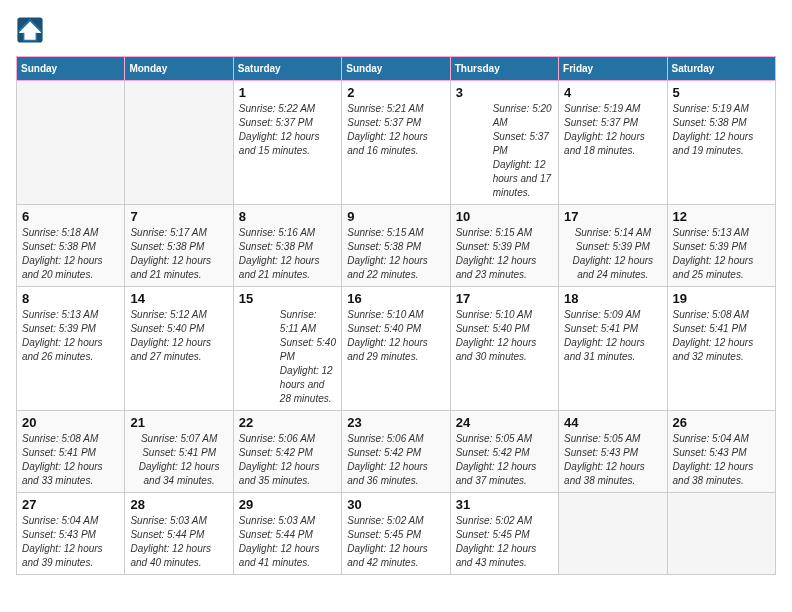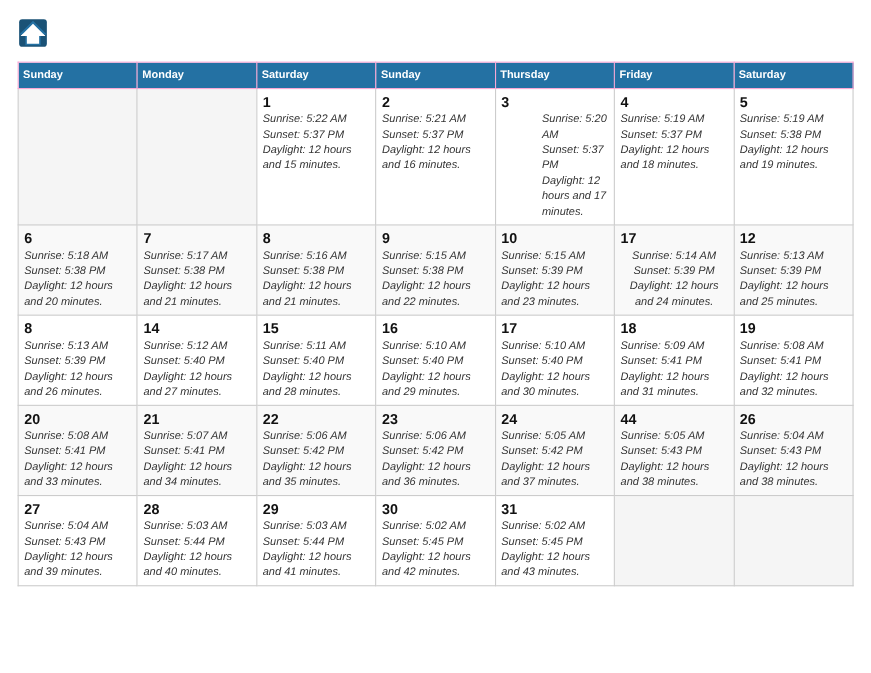--- a/index.html
+++ b/index.html
@@ -208,21 +208,21 @@
 Daylight: 12 hours and 26 minutes.</div>
         </td>
         <td>
           <div class="day-number">14</div>
           <div class="day-info" style="white-space: pre-line;">Sunrise: 5:12 AM
 Sunset: 5:40 PM
 Daylight: 12 hours and 27 minutes.</div>
         </td>
         <td>
           <div class="day-number">15</div>
-          <div class="day-info" style="white-space: pre-line;">Sunrise: 5:11 AM
+          <div class="day-info" style="white-space: pre-line; margin-left: 41px;">Sunrise: 5:11 AM
 Sunset: 5:40 PM
 Daylight: 12 hours and 28 minutes.</div>
         </td>
         <td>
           <div class="day-number">16</div>
           <div class="day-info" style="white-space: pre-line;">Sunrise: 5:10 AM
 Sunset: 5:40 PM
 Daylight: 12 hours and 29 minutes.</div>
         </td>
         <td>
@@ -246,21 +246,21 @@
       </tr>
       <tr>
         <td>
           <div class="day-number">20</div>
           <div class="day-info" style="white-space: pre-line;">Sunrise: 5:08 AM
 Sunset: 5:41 PM
 Daylight: 12 hours and 33 minutes.</div>
         </td>
         <td>
           <div class="day-number">21</div>
-          <div class="day-info" style="white-space: pre-line;">Sunrise: 5:07 AM
+          <div class="day-info" style="white-space: pre-line; text-align: center;">Sunrise: 5:07 AM
 Sunset: 5:41 PM
 Daylight: 12 hours and 34 minutes.</div>
         </td>
         <td>
           <div class="day-number">22</div>
           <div class="day-info" style="white-space: pre-line;">Sunrise: 5:06 AM
 Sunset: 5:42 PM
 Daylight: 12 hours and 35 minutes.</div>
         </td>
         <td>

